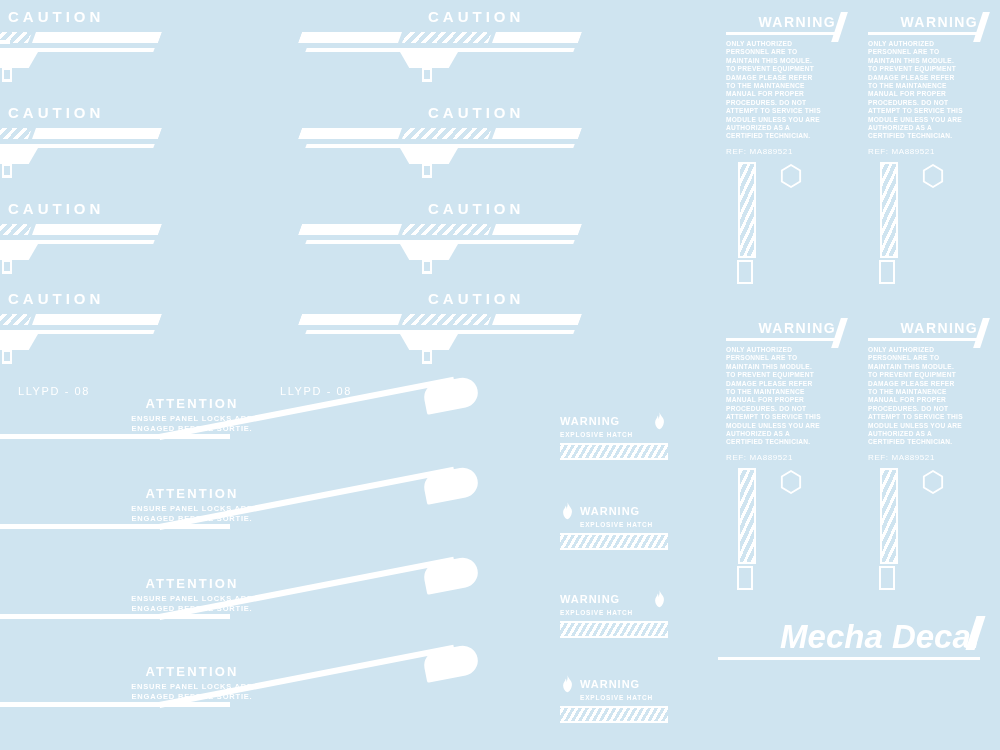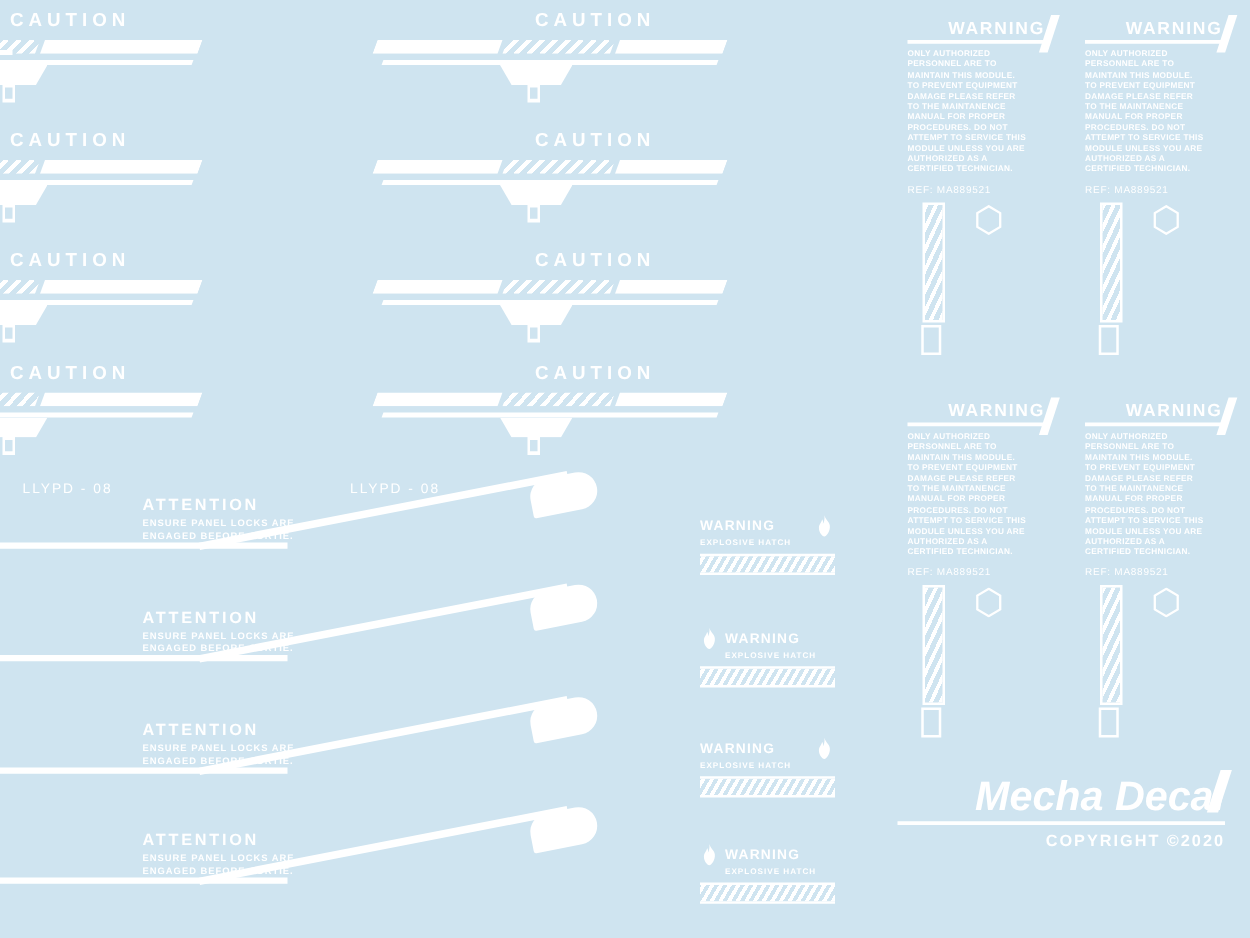--- a/index.html
+++ b/index.html
@@ -125,22 +125,22 @@
   .att-swoosh .blade {
     position: absolute;
     left: 264px; top: -2px;
     width: 54px; height: 30px;
     background: #ffffff;
     border-radius: 16px 16px 16px 2px;
     transform: rotate(-11deg);
   }
   .att-text {
     position: absolute;
-    left: 144px; top: 14px;
-    text-align: left;
+    left: 132px; top: 14px;
+    text-align: center;
     width: 180px;
   }
   .att-title {
     font-size: 13px;
     font-weight: bold;
     letter-spacing: 2.2px;
     color: #ffffff;
   }
   .att-sub {
     font-size: 7.5px;
@@ -545,17 +545,16 @@
       <svg class="hex" viewBox="0 0 24 26">
         <polygon points="12,1 22,7 22,19 12,25 2,19 2,7" fill="none" stroke="#ffffff" stroke-width="2"></polygon>
       </svg>
     </div>
   </div>
   <div class="warn-side-bar" style="left:978px; top:318px;"></div>
 
   <div id="logo-block">
     <div class="logo-title">Mecha Decal</div>
     <div class="logo-rule"></div>
-    <div class="logo-copy">COPYRIGHT ©2020</div>
     <div class="logo-tick"></div>
   </div>
 
 </div>
 
 </body></html>

